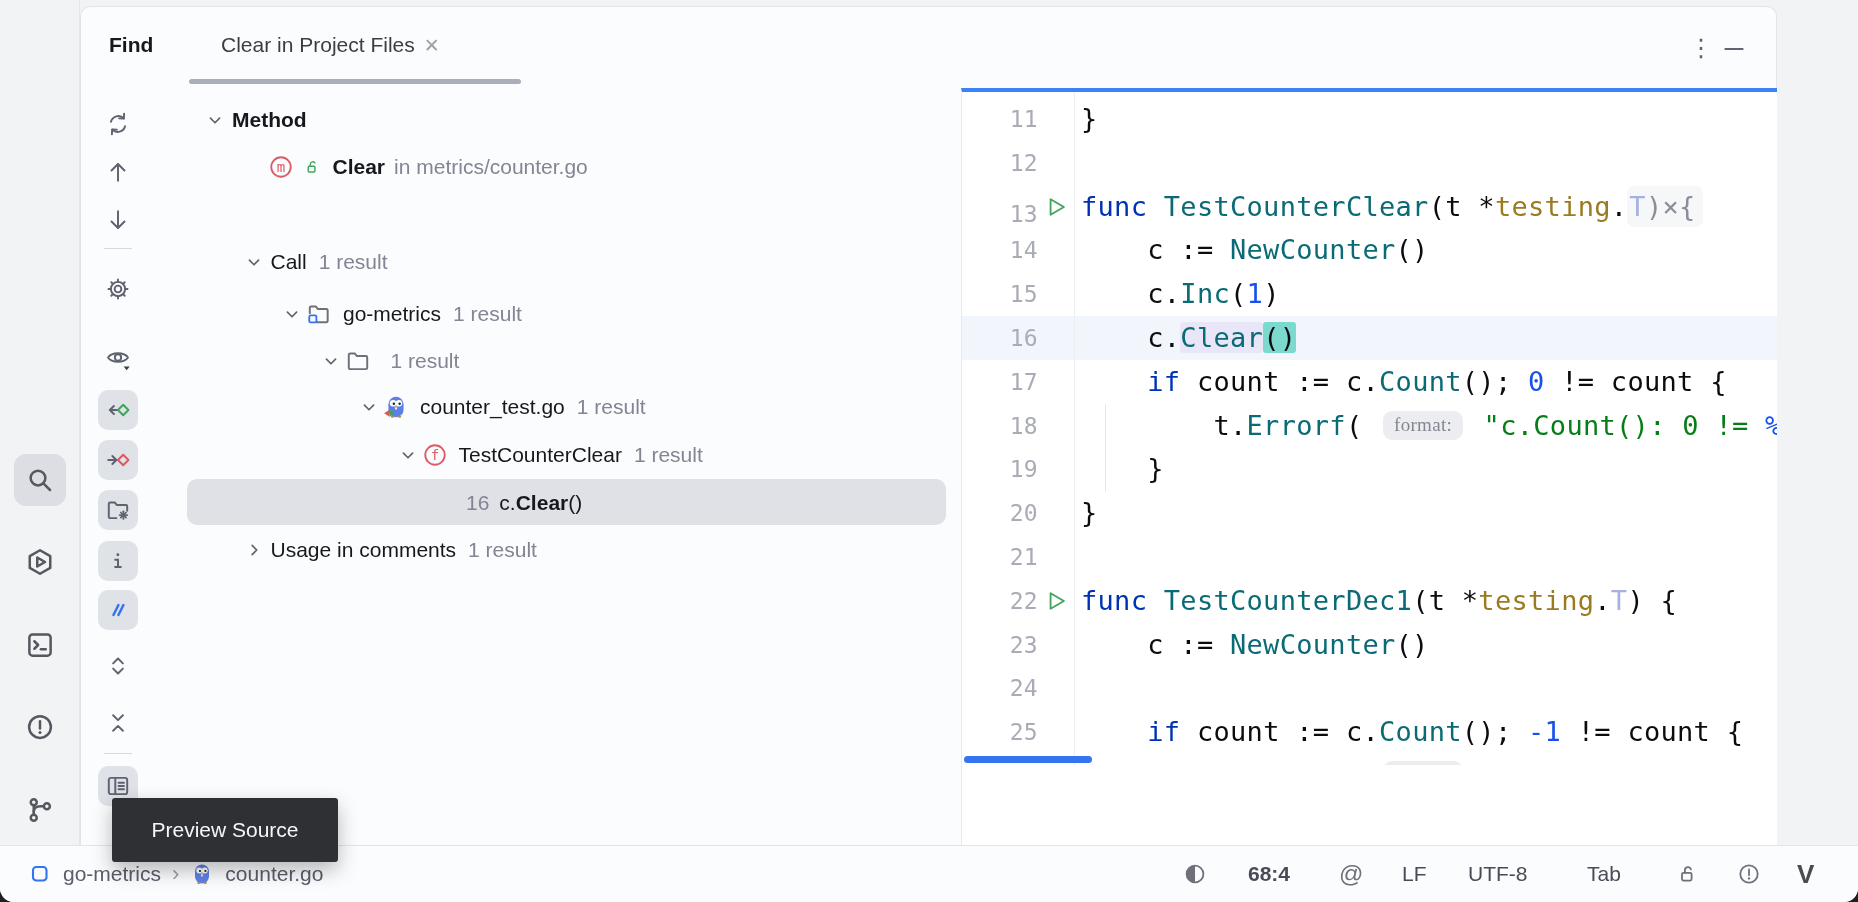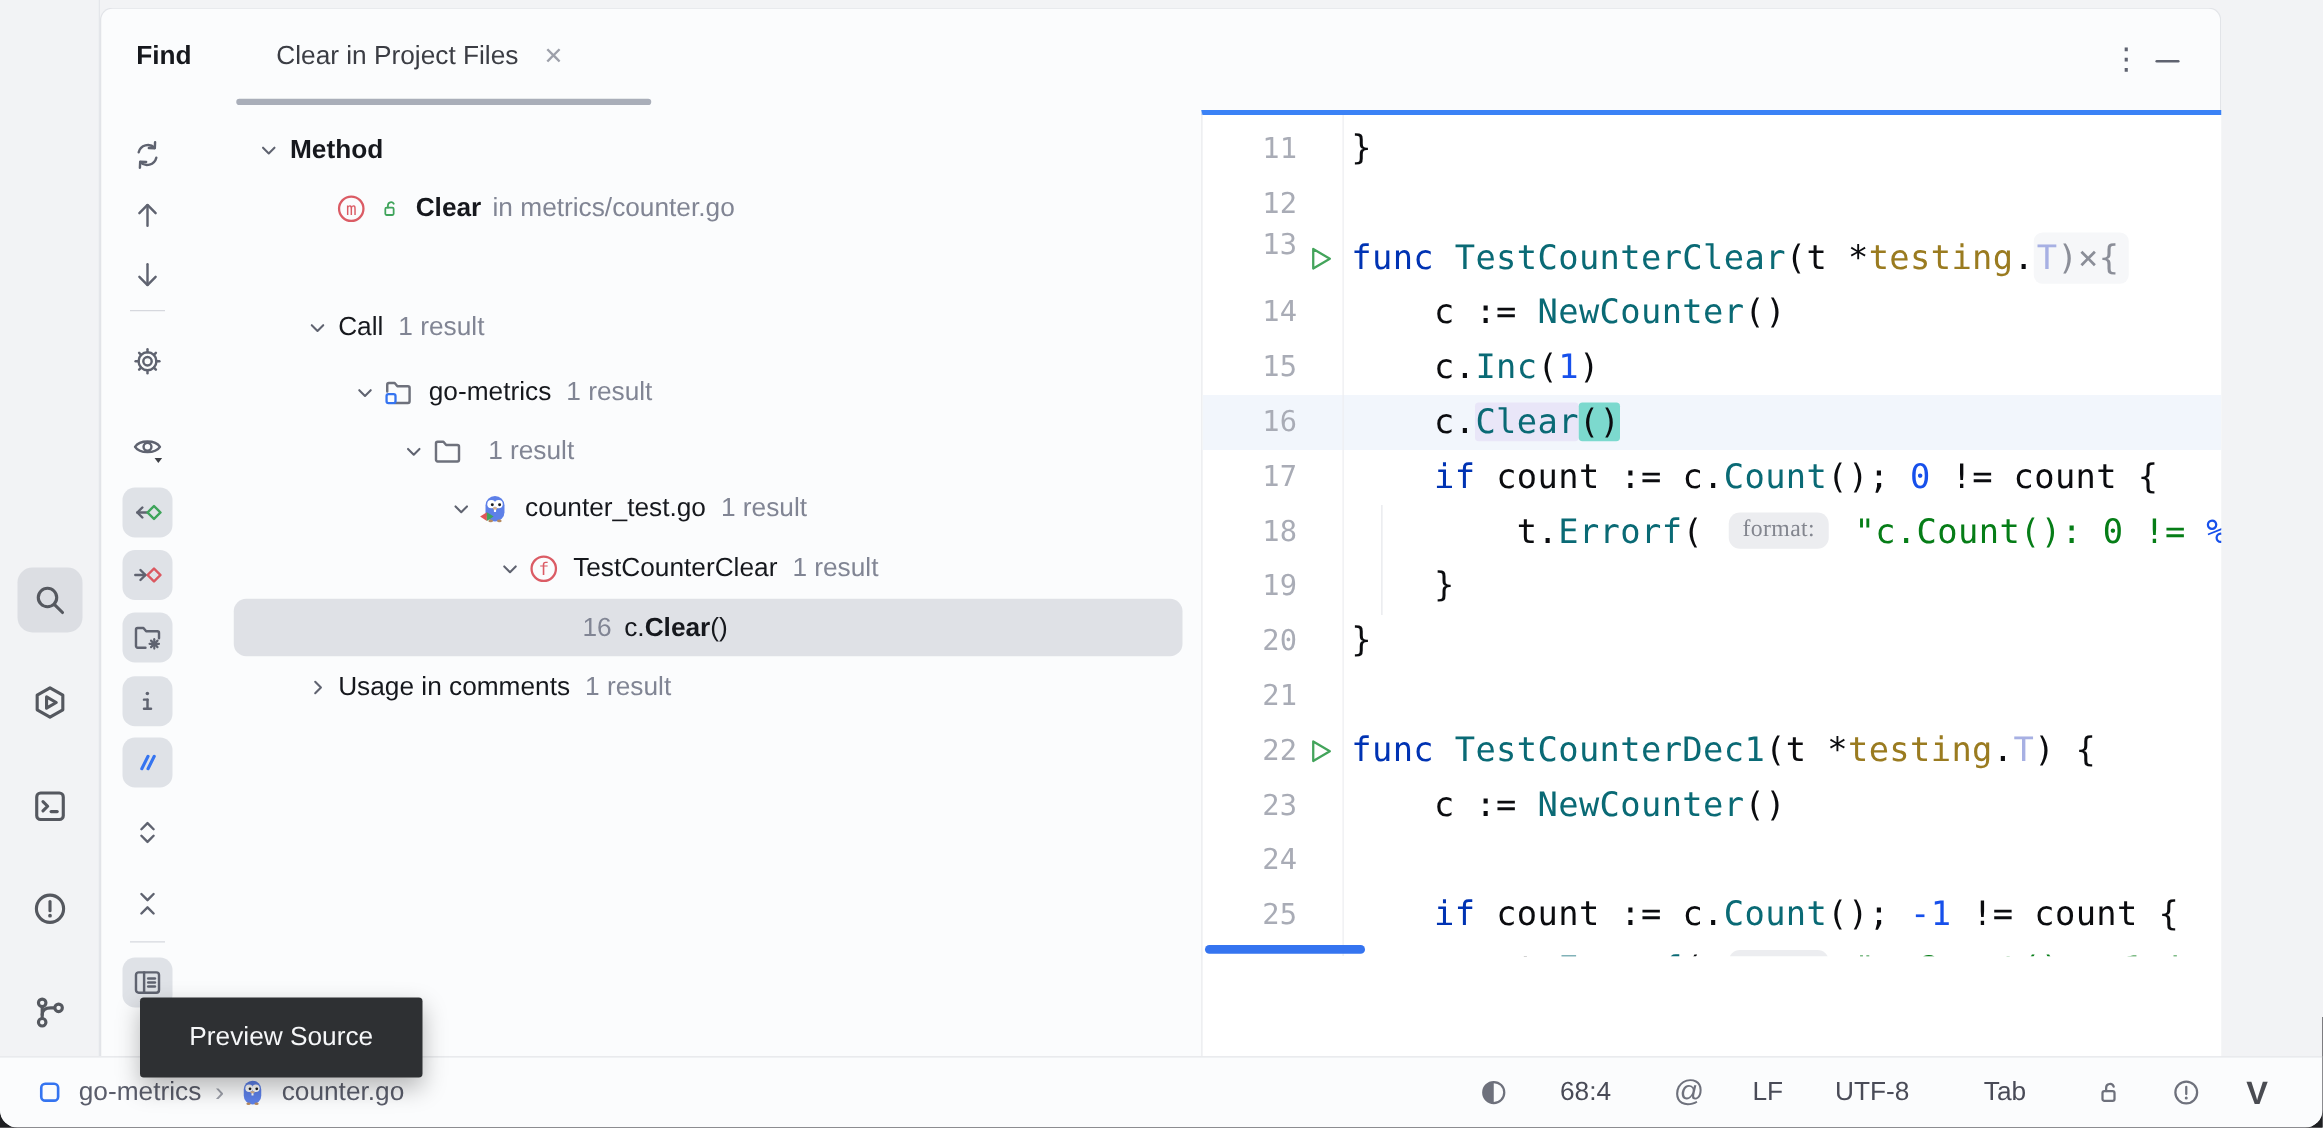--- a/index.html
+++ b/index.html
@@ -14,21 +14,21 @@
   
   .activity-bar{left:0;top:0;width:80px;height:845px;background:#F2F3F5;border-right:1px solid #E4E6EA;}
   .act-btn{position:absolute;left:14px;width:52px;height:52px;display:flex;align-items:center;justify-content:center;border-radius:12px;}
   .act-btn.on{background:#DCDEE3;}
   .act-btn svg{width:30px;height:30px;}
 
   
   .find-panel{left:80px;top:6px;width:1697px;height:839px;background:#FBFCFD;
     border:1px solid #E2E4E8;border-bottom:none;border-radius:10px 10px 0 0;}
   .panel-title{left:28px;top:26px;font-size:21px;font-weight:bold;color:#16181D;}
-  .tab{left:132px;top:14px;height:48px;display:flex;align-items:center;gap:20px;padding:0 8px;}
+  .tab{left:132px;top:14px;height:48px;display:flex;align-items:center;gap:9px;padding:0 8px;}
   .tab-label{font-size:21px;color:#3B3D44;}
   .tab-close{font-size:19px;color:#9DA0AA;}
   .tab-underline{left:108px;top:72px;width:332px;height:5px;border-radius:3px;background:#A9AEB9;}
   .hdr-kebab{left:1606px;top:28px;width:28px;height:28px;font-size:24px;color:#5F6370;text-align:center;line-height:26px;}
   .hdr-min{left:1636px;top:28px;width:34px;height:28px;display:flex;align-items:center;justify-content:center;}
 
   
   .tb-btn{position:absolute;left:17px;width:40px;height:40px;display:flex;align-items:center;justify-content:center;border-radius:10px;}
   .tb-btn.on{background:#DFE2E7;}
   .tb-btn svg{width:26px;height:26px;}
@@ -419,21 +419,21 @@
       </div>
 
     <div class="abs editor-col">
       <div class="code-viewport" id="code-viewport">
           <div class="cur-line" style="top: 224px;"></div>
           <div class="indent-guide" style="top: 311.6px; height: 88px;"></div>
           <div class="g-num" style="top: 5px;">11</div>
           <div class="c-line" style="top: 5px;"><span class="tok-p">}</span></div>
           <div class="g-num" style="top: 48.8px;">12</div>
           <div class="c-line" style="top: 48.8px;"></div>
-          <div class="g-num" style="top: 82px;">13</div>
+          <div class="g-num" style="top: 100px;">13</div>
           <div class="g-run" style="top: 92.6px;">
             <svg viewBox="0 0 24 24">
               <polygon points="5,3.5 19.5,12 5,20.5" fill="#fff" stroke="#43A45B" stroke-width="2" stroke-linejoin="round"></polygon>
             </svg>
           </div>
           <div class="c-line" style="top: 92.6px;"><span class="tok-k">func </span><span class="tok-f">TestCounterClear</span><span class="tok-p">(t *</span><span class="tok-pk">testing</span><span class="tok-p">.</span><span class="tbox"><span class="tok-ty">T</span><span class="tok-g">)×{</span></span></div>
           <div class="g-num" style="top: 136.4px;">14</div>
           <div class="c-line" style="top: 136.4px;"><span class="tok-p">    c := </span><span class="tok-f">NewCounter</span><span class="tok-p">()</span></div>
           <div class="g-num" style="top: 180.2px;">15</div>
           <div class="c-line" style="top: 180.2px;"><span class="tok-p">    c.</span><span class="tok-f">Inc</span><span class="tok-p">(</span><span class="tok-n">1</span><span class="tok-p">)</span></div>
@@ -495,21 +495,21 @@
       </div>
     <div id="sb-right">
         <div class="sb-item" style="left: 1183px;">
           <span>
             <svg viewBox="0 0 24 24">
               <circle cx="12" cy="12" r="8.4" fill="none" stroke="#6E717C" stroke-width="1.8" stroke-linecap="round" stroke-linejoin="round"></circle>
               <path d="M12 3.6 a8.4 8.4 0 0 0 0 16.8 Z" fill="#6E717C"></path>
             </svg>
           </span>
         </div>
-        <div class="sb-item" style="left: 1248px;">68:4</div>
+        <div class="sb-item" style="left: 1248px; font-weight: bold;">68:4</div>
         <div class="sb-item" style="left: 1339px;">
           <span class="sb-at">@</span>
         </div>
         <div class="sb-item" style="left: 1402px;">LF</div>
         <div class="sb-item" style="left: 1468px;">UTF-8</div>
         <div class="sb-item" style="left: 1587px;">Tab</div>
         <div class="sb-item" style="left: 1675px;">
           <span>
             <svg viewBox="0 0 24 24">
               <rect x="7" y="10.8" width="9.6" height="7.8" rx="1.5" fill="none" stroke="#6E717C" stroke-width="1.8" stroke-linecap="round" stroke-linejoin="round"></rect>

